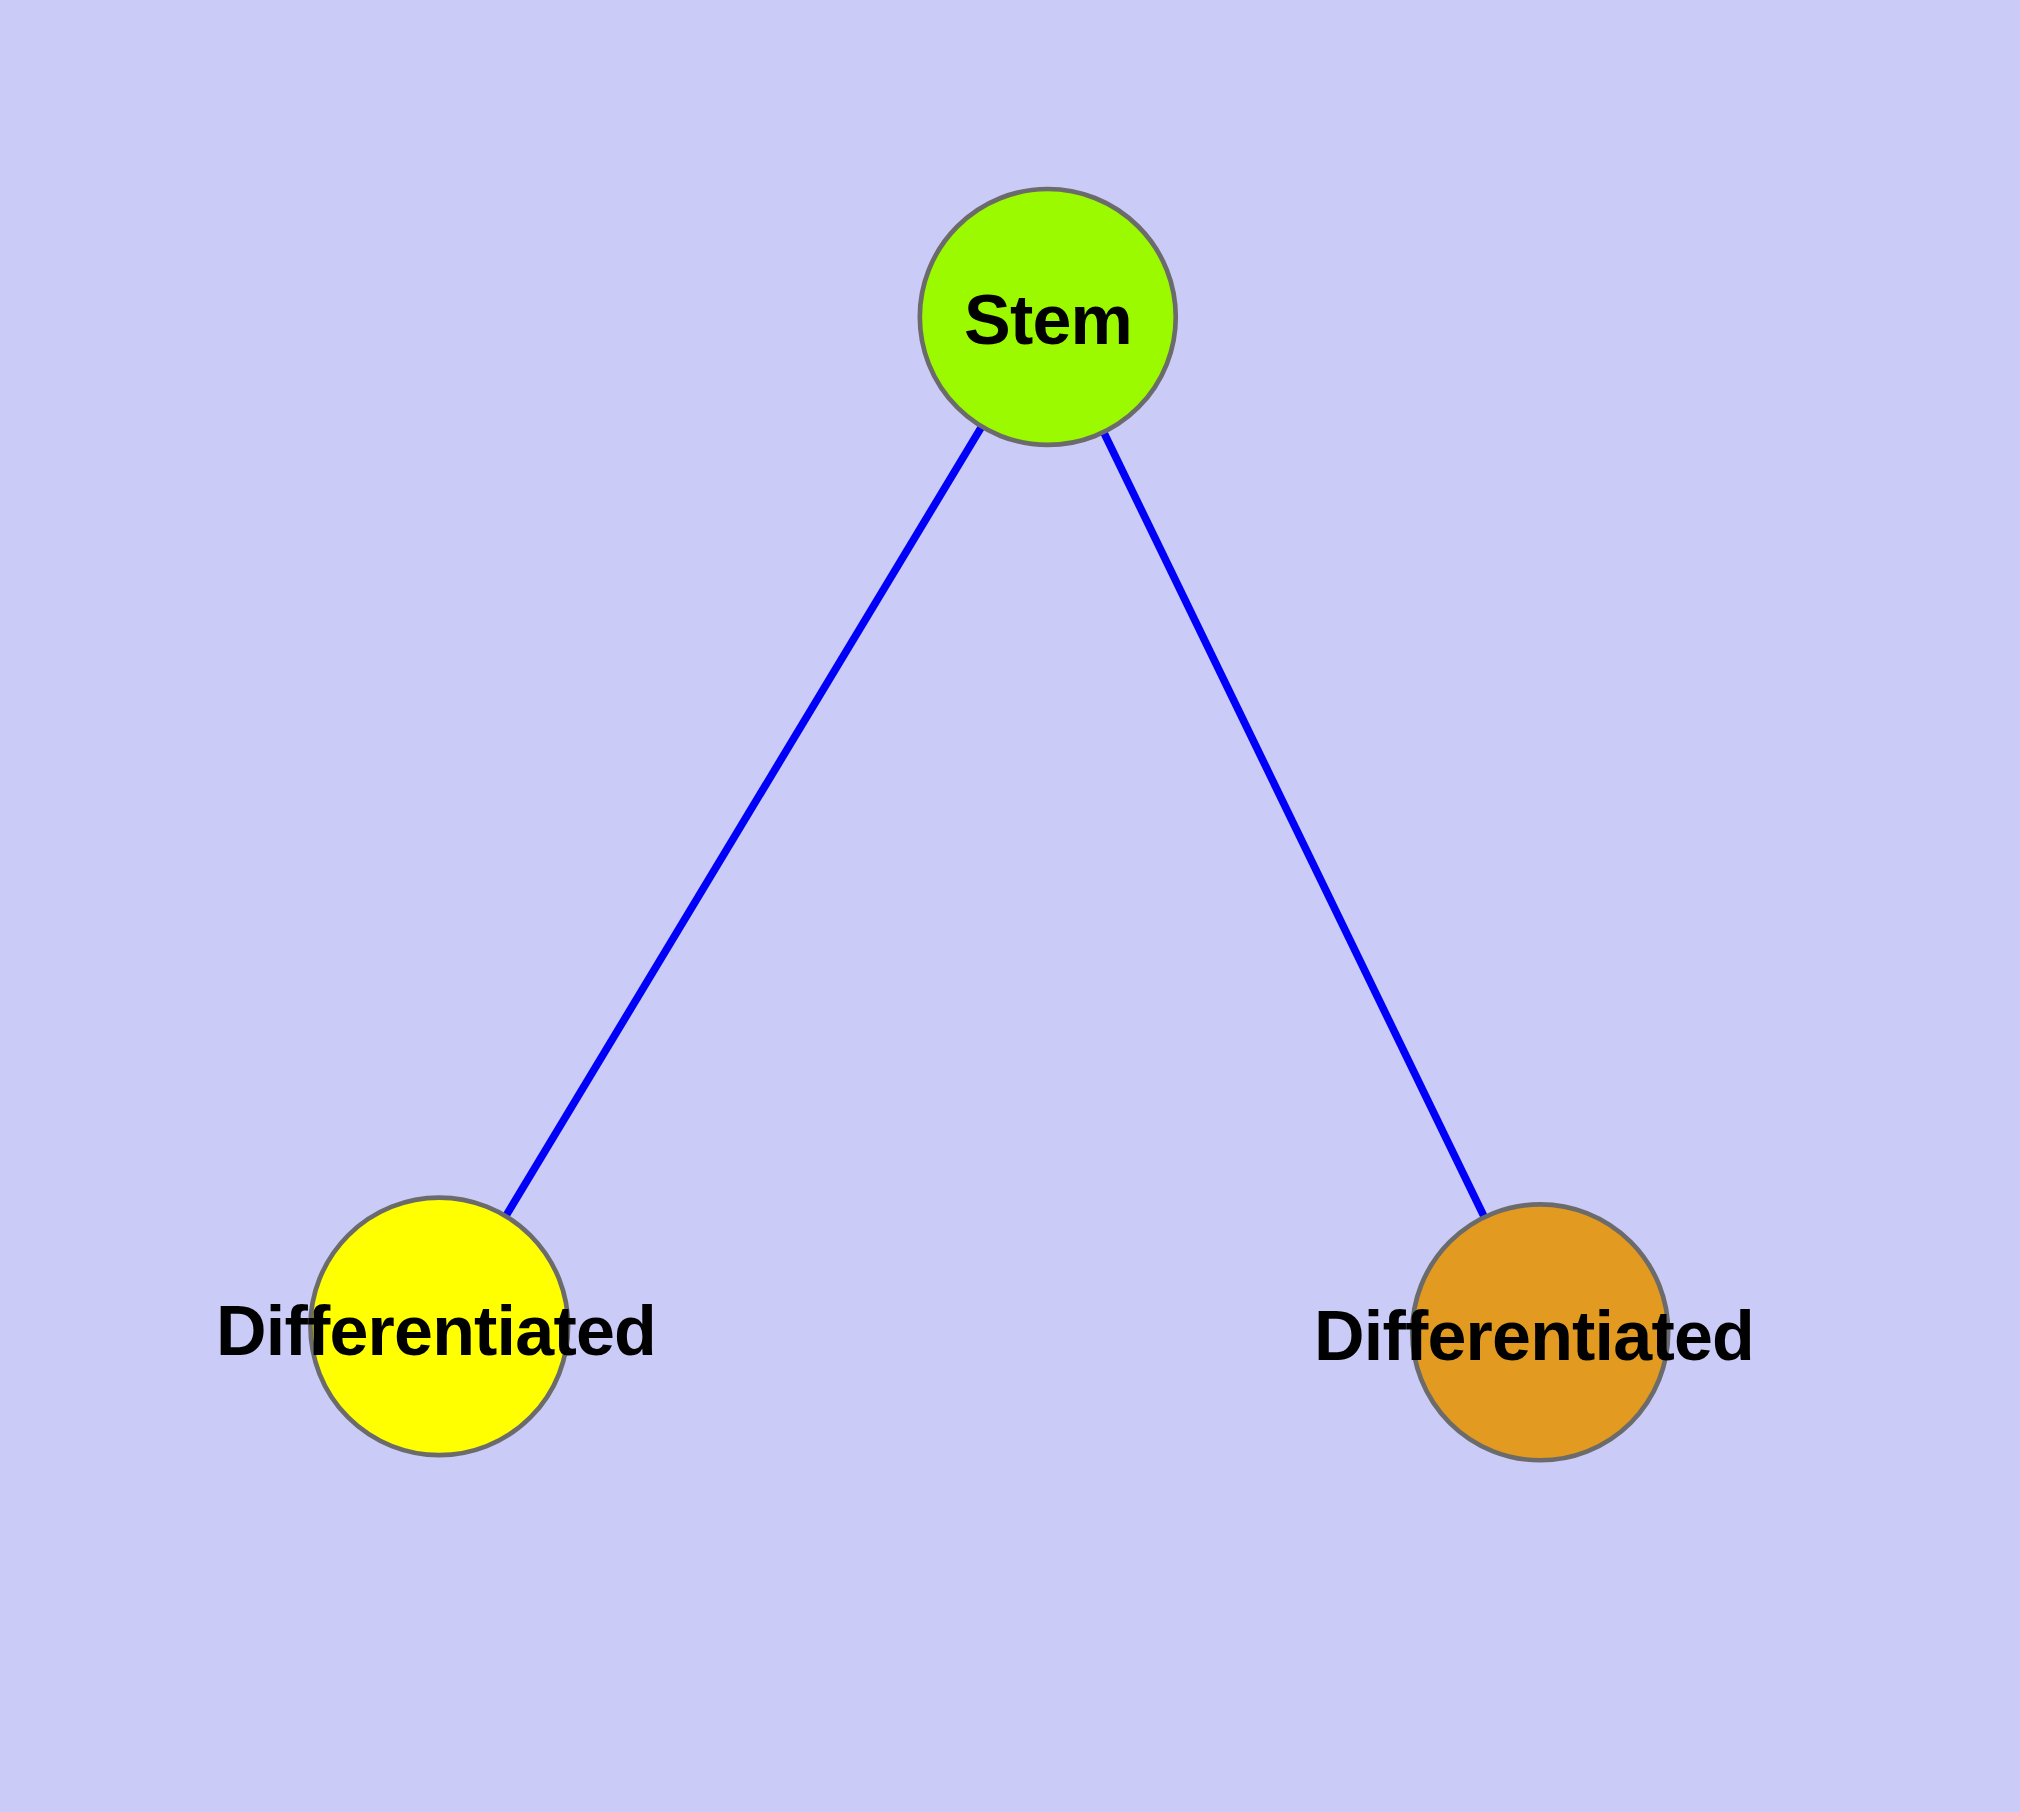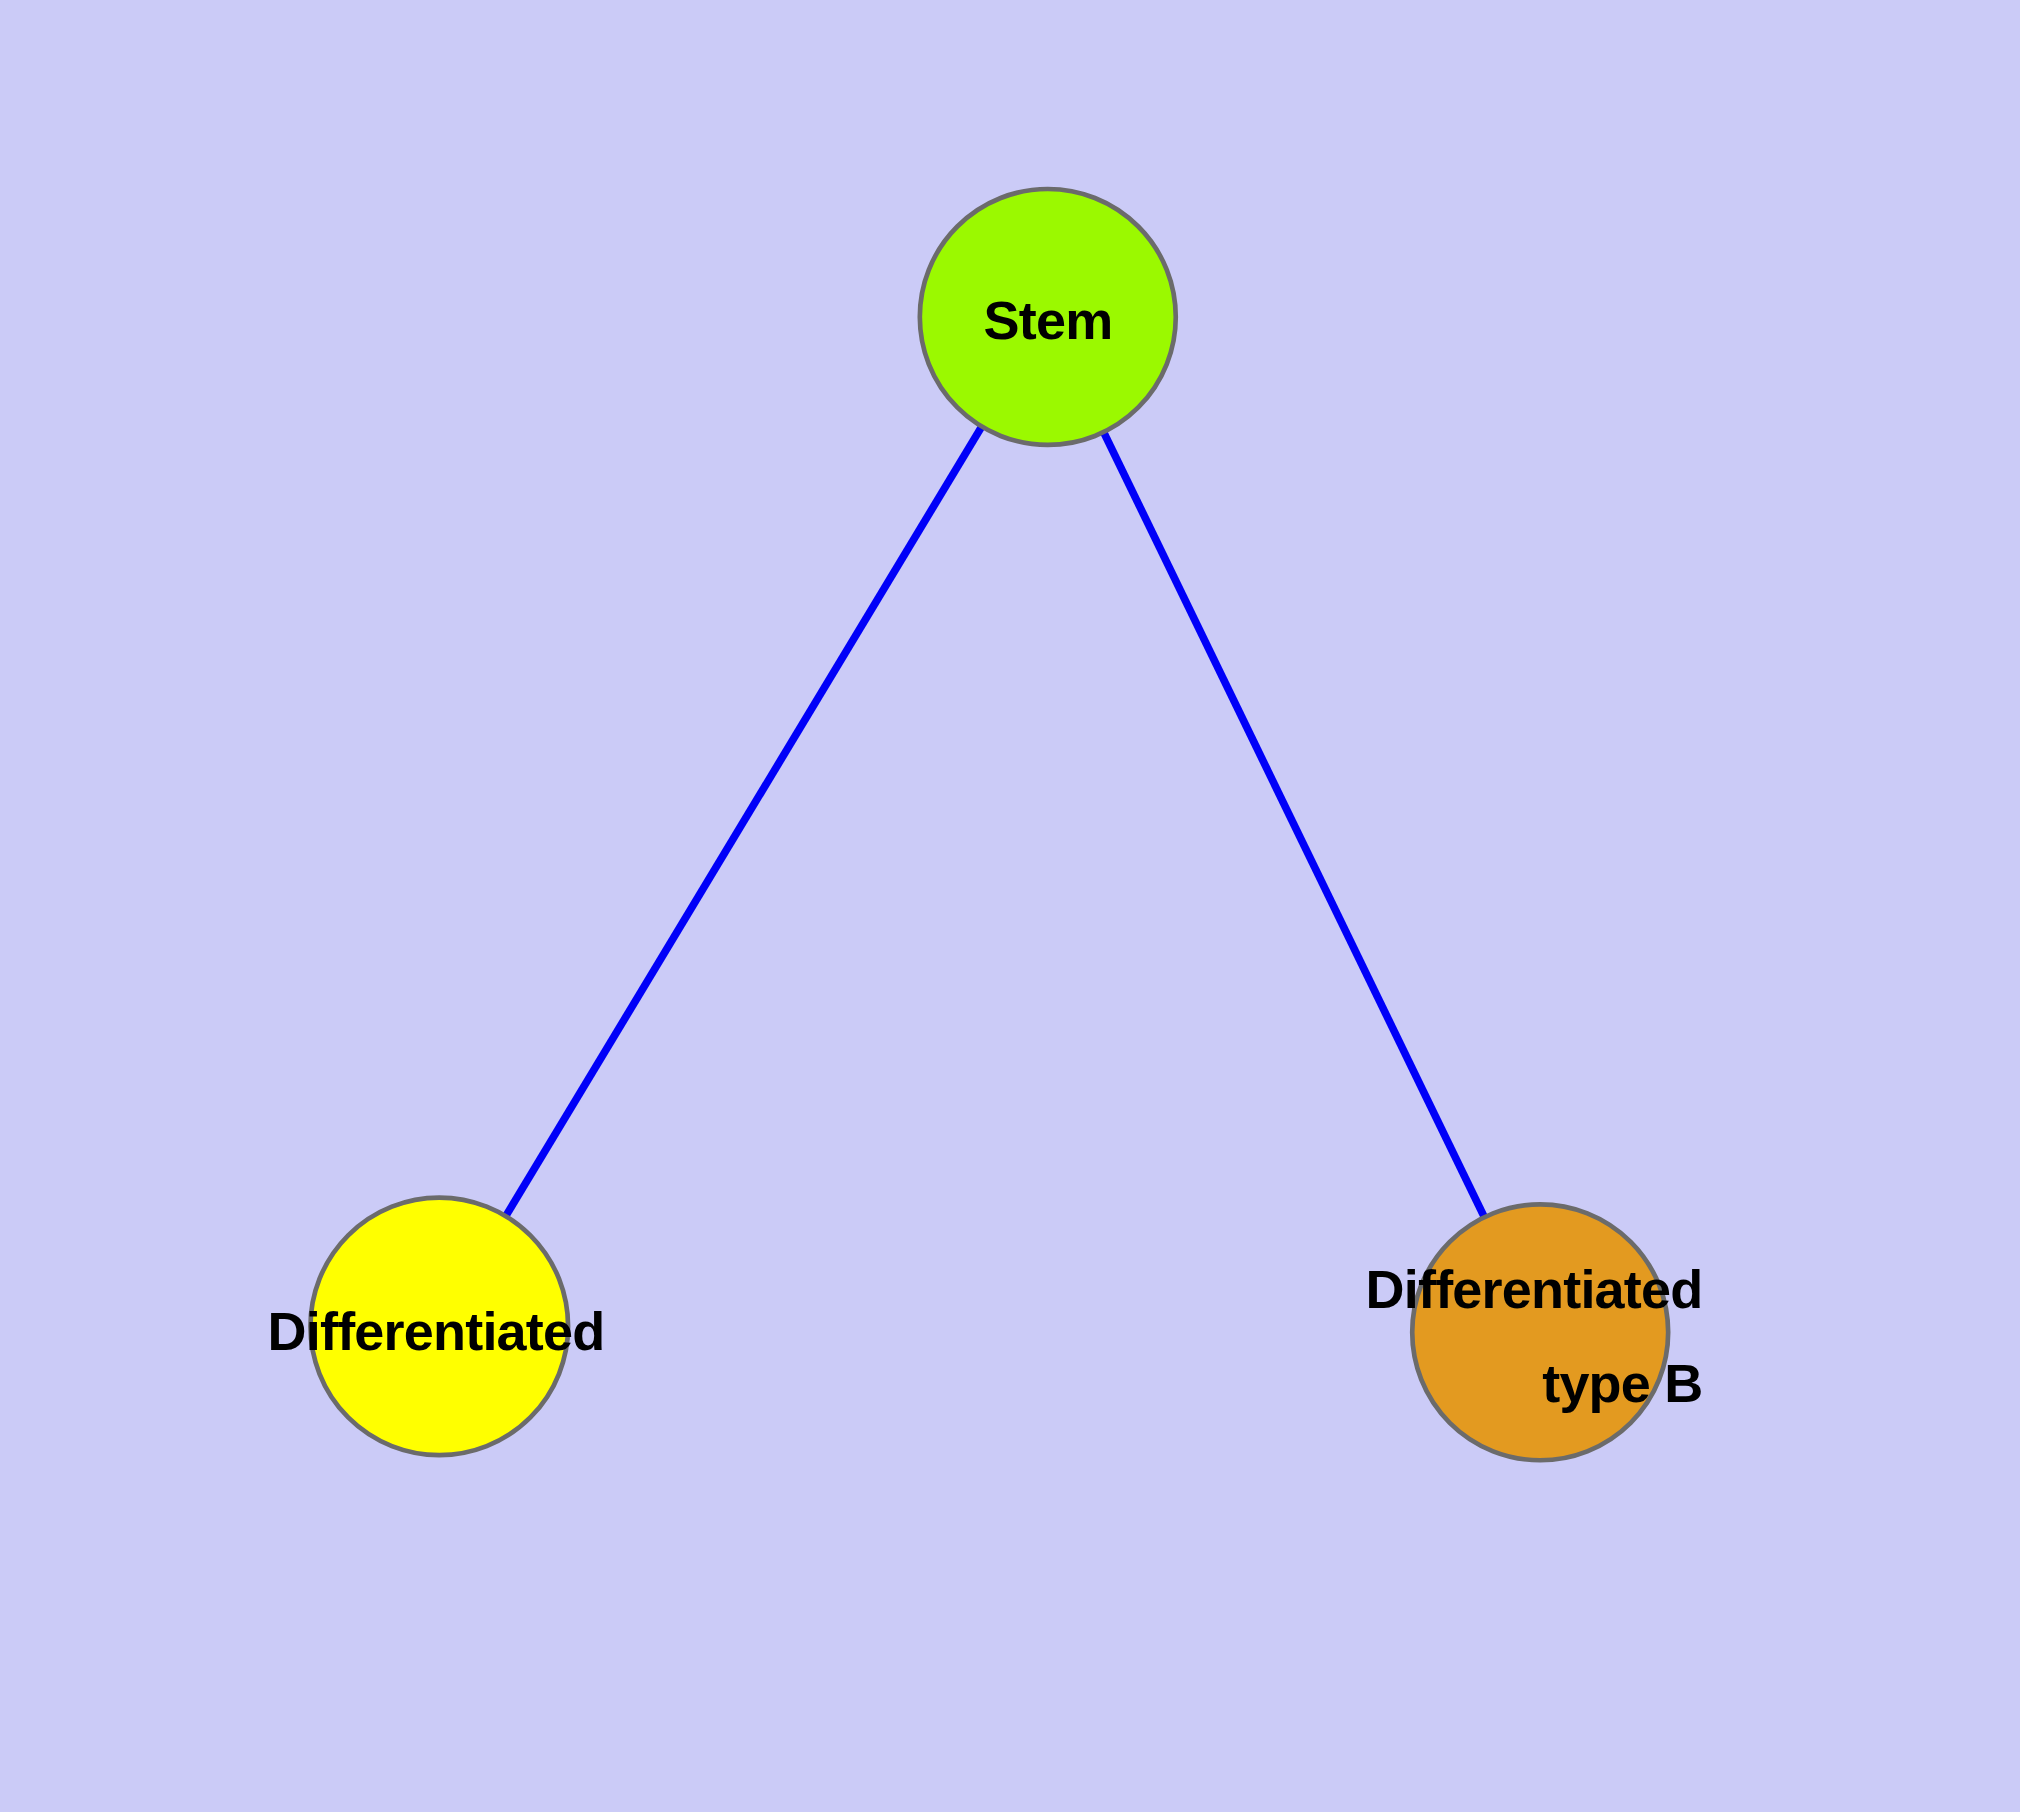--- a/index.html
+++ b/index.html
@@ -31,24 +31,24 @@
     stroke-linecap: butt;
     fill: none;
   }
   .node-circle {
     stroke-width: 5.5;
   }
   .node-label {
     position: absolute;
     transform: translate(-50%, -50%);
     font-weight: bold;
-    font-size: 54px;
+    font-size: 70px;
     line-height: 94px;
     color: var(--label-color, #000000);
-    text-align: right;
+    text-align: left;
     white-space: nowrap;
     letter-spacing: -0.8px;
   }
   .node-label .line {
     display: block;
   }
 </style>
 </head>
 <body>
 
@@ -66,17 +66,16 @@
   <div class="node-label" style="left:1048px; top:320px;">
     <span class="line">Stem</span>
   </div>
 
   <div class="node-label" style="left:436px; top:1331px;">
     <span class="line">Differentiated</span>
   </div>
 
   <div class="node-label" style="left:1534px; top:1336px;">
     <span class="line">Differentiated</span>
-    <span class="line">type B</span>
   </div>
 
 </div>
 
 
 </body></html>

